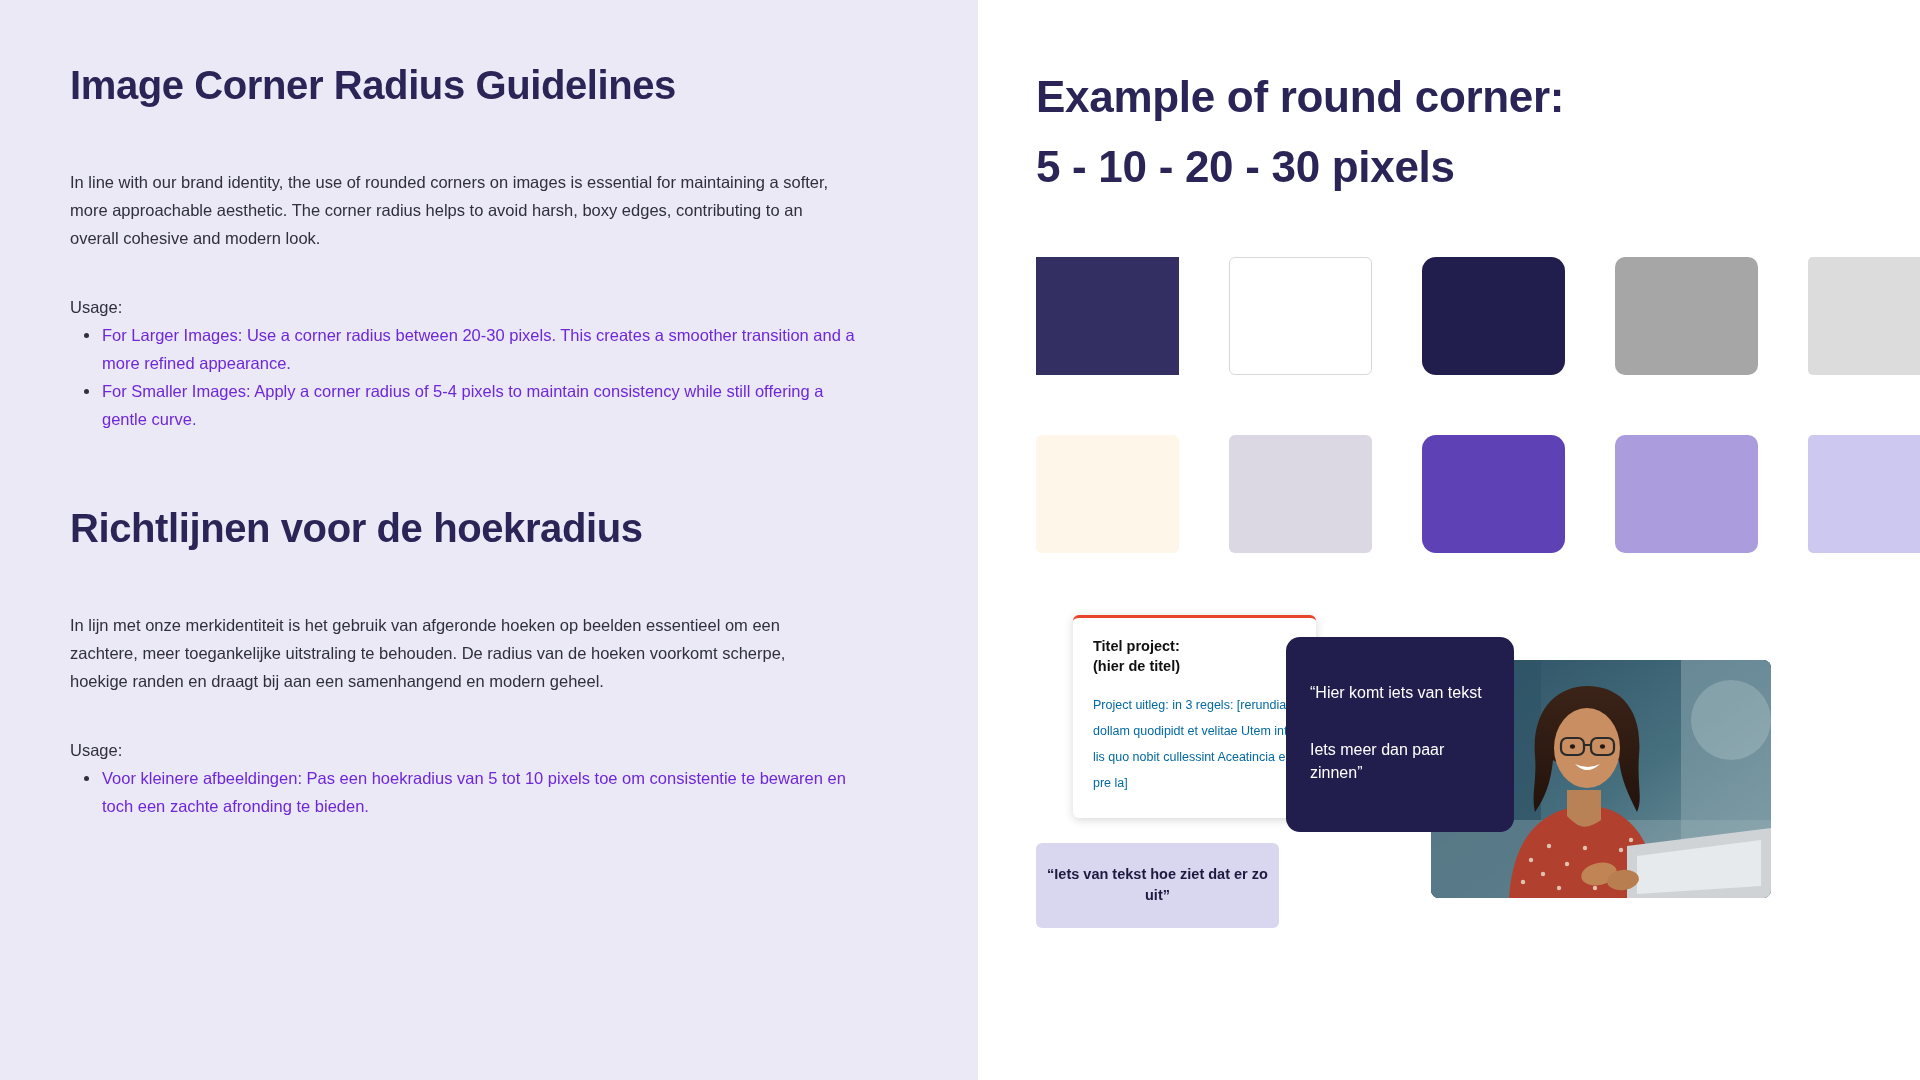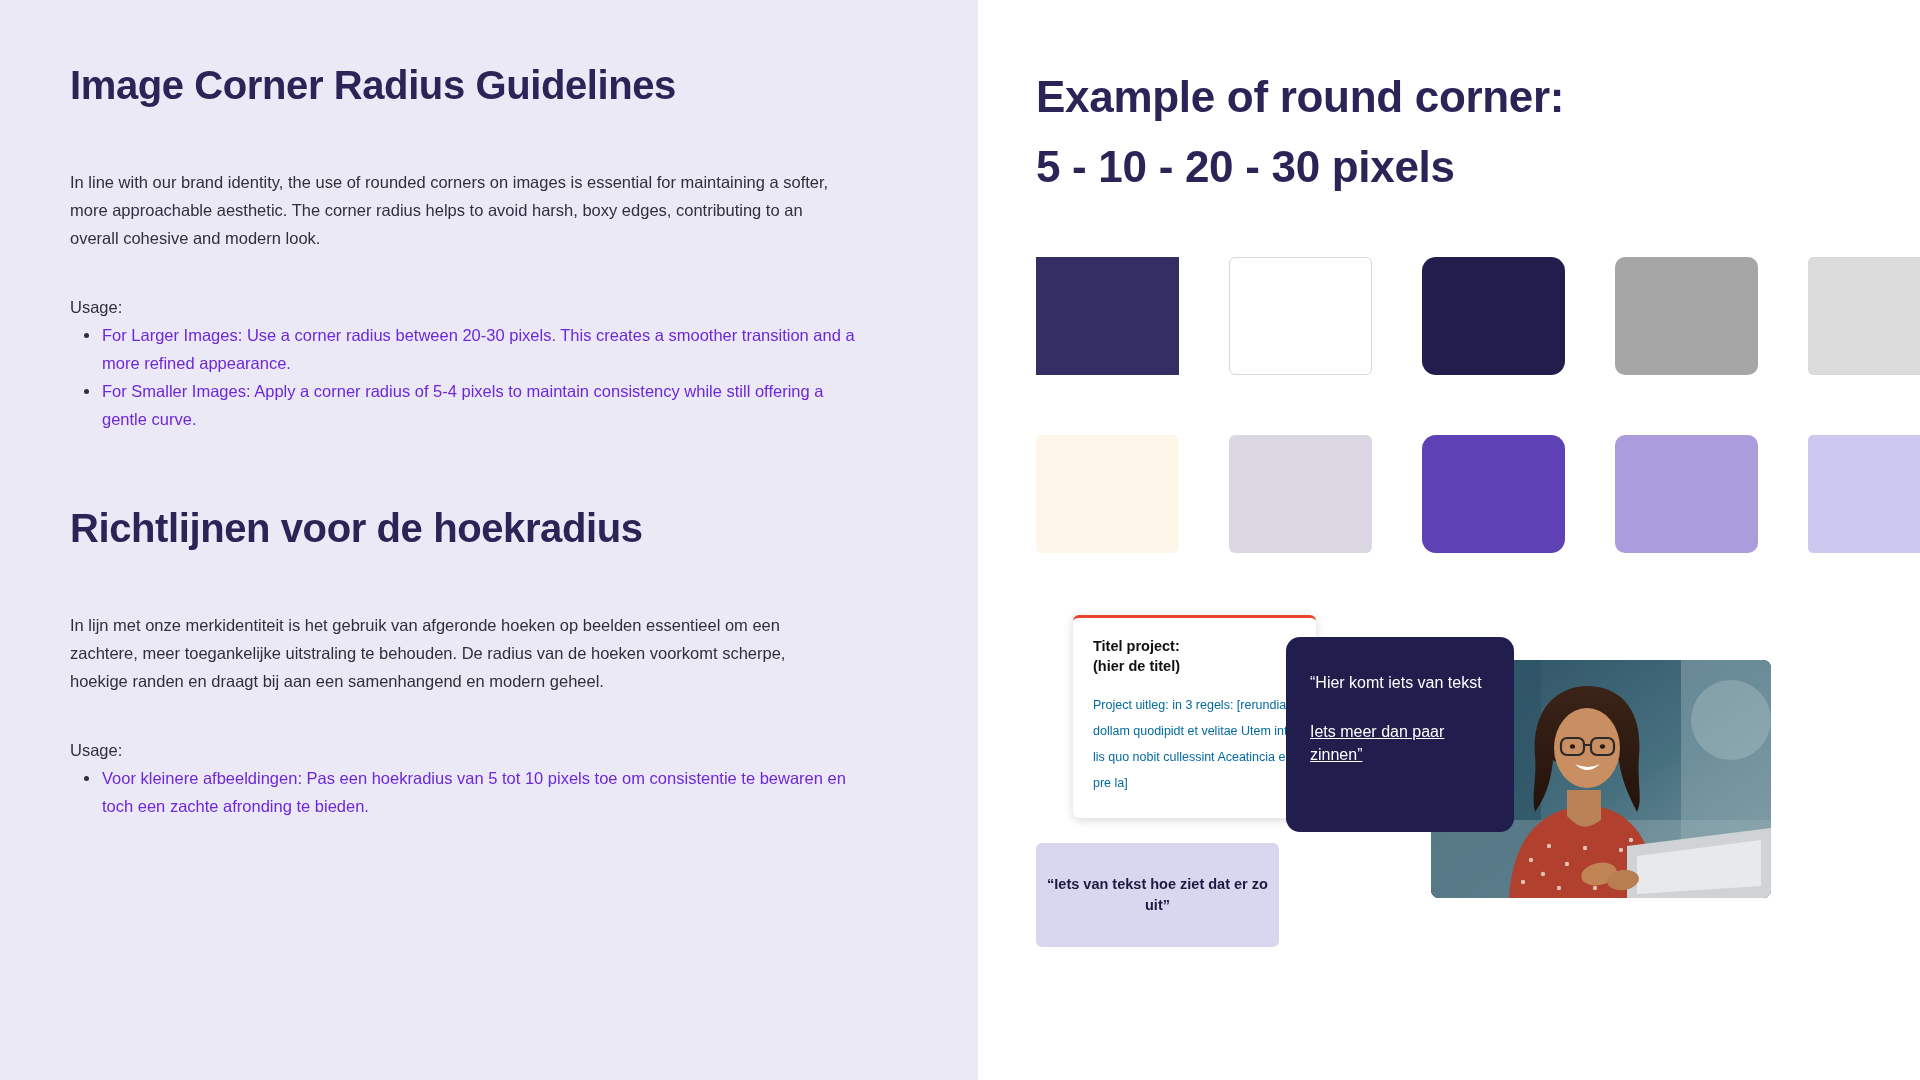--- a/index.html
+++ b/index.html
@@ -129,48 +129,48 @@
     margin-top: 16px;
     font-size: 12.5px;
     line-height: 26px;
     color: #0369a1;
   }
 
   
   .card-quote-light {
     position: absolute;
     width: 243px;
-    height: 104px;
+    height: 85px;
     background: #d9d6ef;
     border-radius: 6px;
     display: flex;
     align-items: center;
     justify-content: center;
     text-align: center;
     font-size: 14.5px;
     font-weight: bold;
     color: #1d1a40;
     line-height: 21px;
   }
 
   
   .quote-dark {
     position: absolute;
     width: 228px;
     height: 195px;
     background: #211d4d;
     border-radius: 14px;
-    padding: 34px 24px;
+    padding: 44px 24px;
     color: #ffffff;
     font-size: 16px;
     line-height: 23px;
     font-weight: 400;
     z-index: 3;
   }
-  .quote-dark p + p { margin-top: 26px; text-decoration: underline; }
+  .quote-dark p + p { margin-top: 34px; }
 
   .photo {
     position: absolute;
     width: 340px;
     height: 238px;
     border-radius: 8px;
     overflow: hidden;
     z-index: 2;
     background: #1d3f55;
   }

